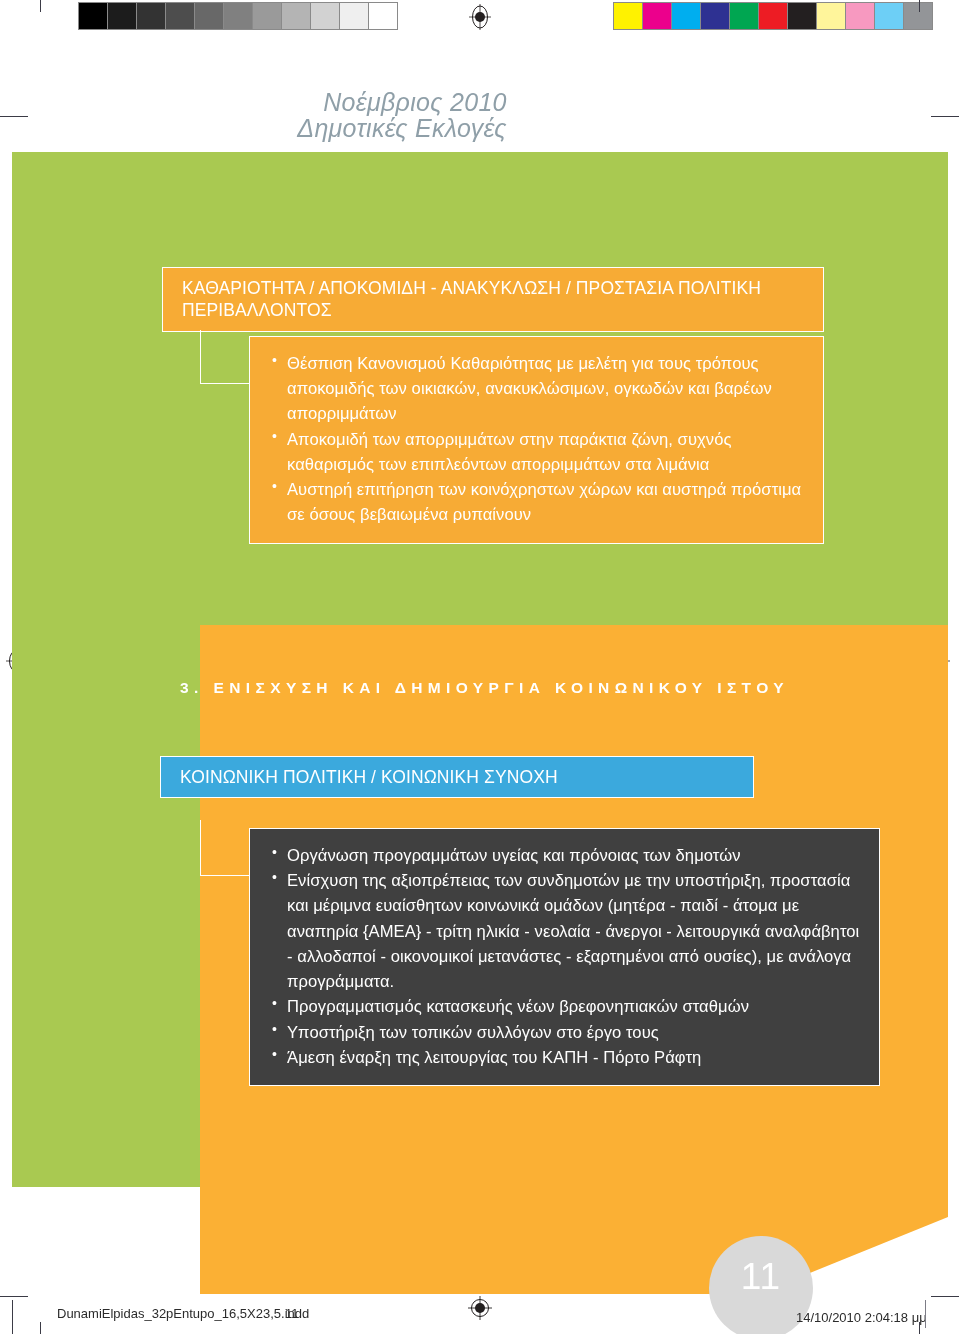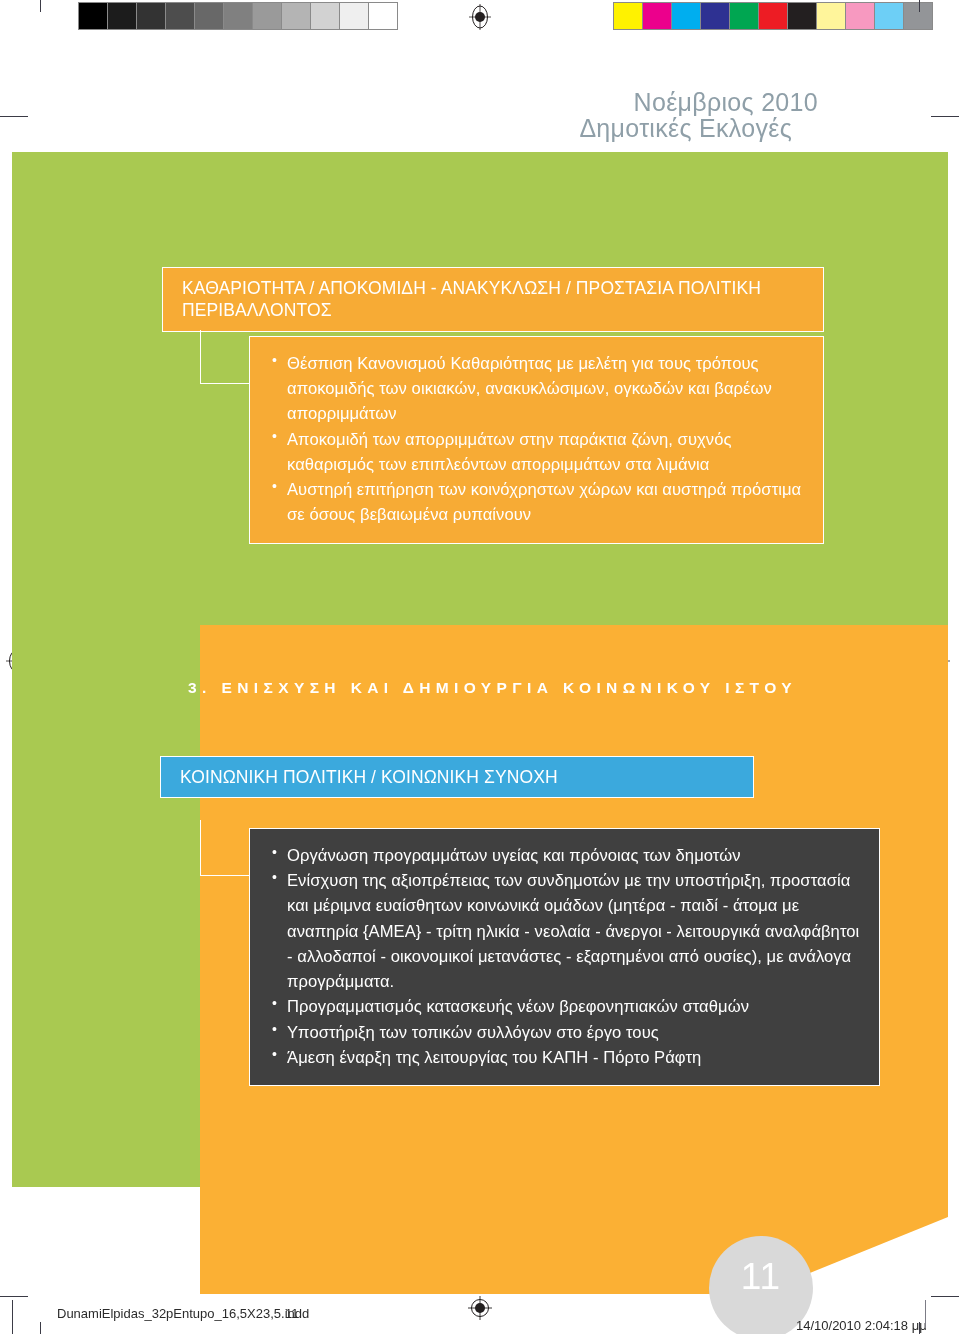--- a/index.html
+++ b/index.html
@@ -84,25 +84,26 @@
     width: 748px; height: 669px;
     background: #fbb034;
     clip-path: polygon(0 0, 100% 0, 100% 592px, 558px 669px, 0 669px);
   }
 
   
   .masthead {
     position: absolute;
     left: 0; top: -62px;
     width: 936px; height: 62px;
-    text-align: right;
+    text-align: center;
     padding-right: 130px;
     box-sizing: border-box;
     color: #8f9fa8;
     line-height: 1.02;
+    font-style: italic;
   }
   .masthead .m-line1 {
     font-size: 25px;
     letter-spacing: 0.3px;
     font-weight: 300;
     display: block;
   }
   .masthead .m-line2 {
     font-size: 25px;
     letter-spacing: 0.3px;
@@ -167,21 +168,20 @@
 
   
   .section-heading {
     position: absolute;
     left: 168px; top: 527px;
     color: #ffffff;
     font-size: 15.5px;
     font-weight: bold;
     letter-spacing: 5.4px;
     white-space: nowrap;
-    margin-left: 8px;
   }
 
   
   .cat-banner-2 {
     left: 148px; top: 604px;
     width: 594px;
     background: #3ba9dd;
   }
 
   .bullet-box-2 {
@@ -214,21 +214,21 @@
   
   .footer {
     position: absolute;
     left: 0; top: 1306px;
     width: 960px; height: 28px;
     font-size: 13px;
     color: #2b2b2b;
   }
   .footer-left  { position: absolute; left: 57px;  top: 0; white-space: nowrap; }
   .footer-page  { position: absolute; left: 285px; top: 0; }
-  .footer-right { position: absolute; left: 796px; top: 12px; white-space: nowrap; }
+  .footer-right { position: absolute; left: 796px; top: 4px; white-space: nowrap; }
   .footer-rule  { position: absolute; left: 925px; top: -6px; width: 1px; height: 28px; background: #7c7c86; }
 </style>
 </head>
 <body>
 
 <div class="calib-strip">
   <div class="gray-ramp">
       <div class="swatch" style="background: rgb(0, 0, 0);"></div>
       <div class="swatch" style="background: rgb(28, 28, 28);"></div>
       <div class="swatch" style="background: rgb(51, 51, 51);"></div>

